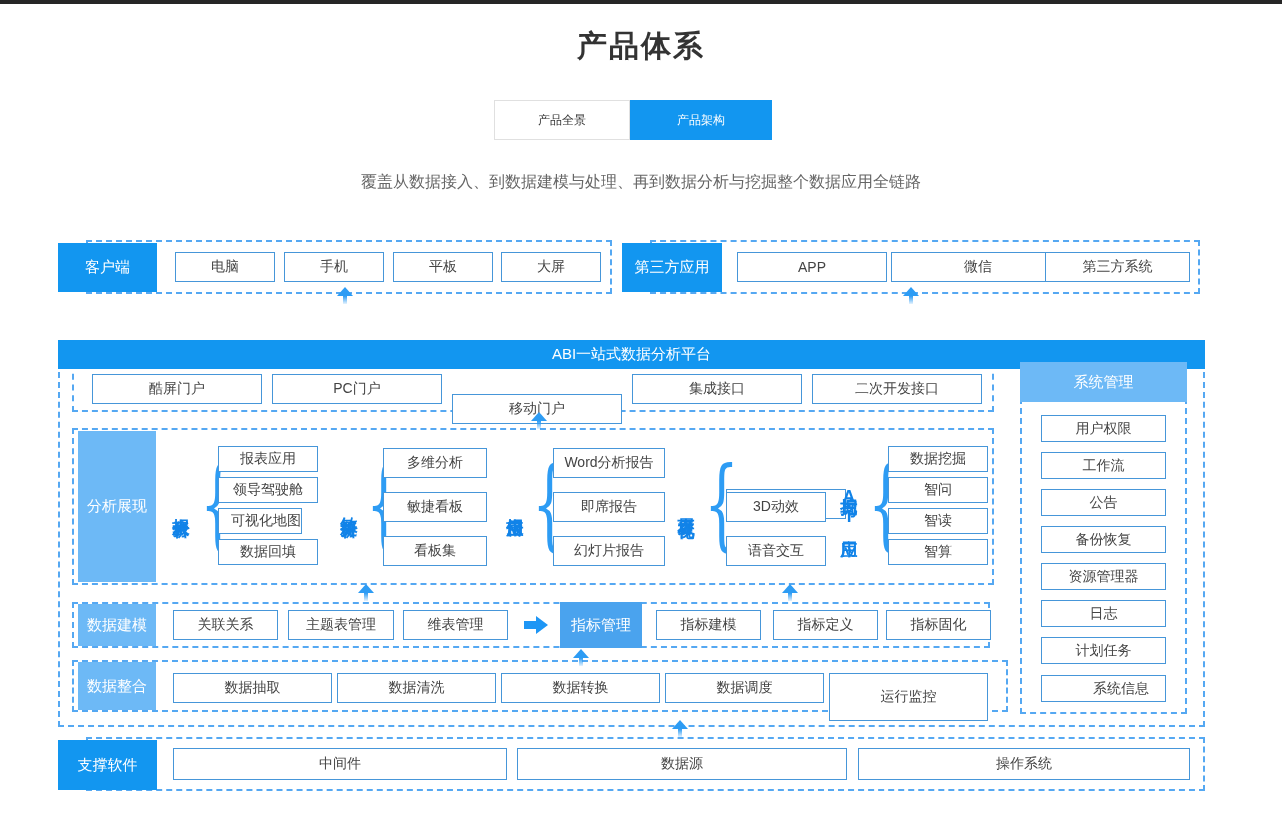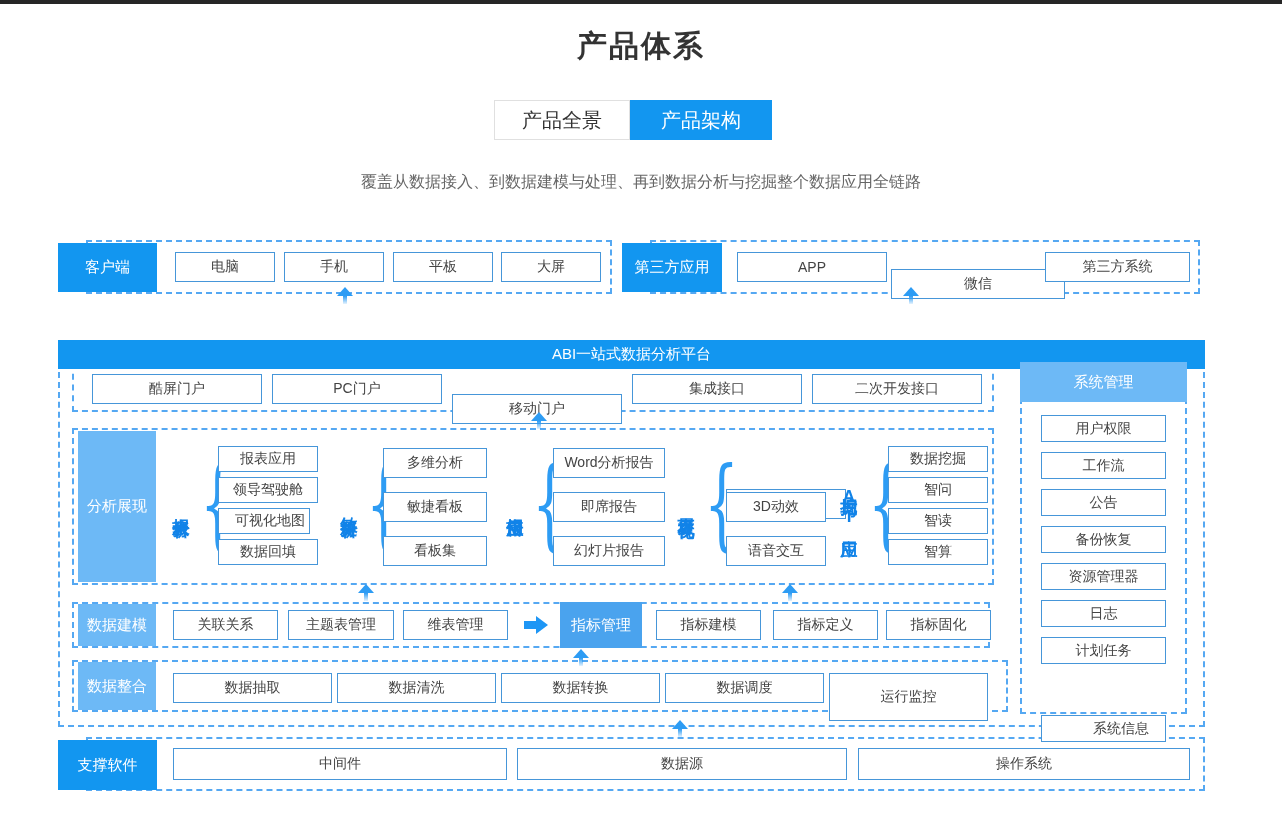--- a/index.html
+++ b/index.html
@@ -1,21 +1,21 @@
 <!DOCTYPE html>
 <html><head>
 <meta charset="utf-8">
 <style>
   html,body{margin:0;padding:0;background:#fff;}
   body{font-family:"Liberation Sans","DejaVu Sans",sans-serif;}
   #stage{position:relative;width:1282px;height:840px;background:#fff;overflow:hidden;}
   .topbar{position:absolute;left:0;top:0;width:1282px;height:4px;background:#262626;}
   .page-title{position:absolute;left:0;top:26px;width:1282px;text-align:center;font-size:30px;font-weight:bold;color:#333;letter-spacing:2px;}
   .subtitle{position:absolute;left:0;top:172px;width:1282px;text-align:center;font-size:16px;color:#666;}
-  .tab{position:absolute;top:100px;height:40px;display:flex;align-items:center;justify-content:center;font-size:20px;cursor:pointer;box-sizing:border-box;}
+  .tab{position:absolute;top:100px;height:40px;display:flex;align-items:center;justify-content:center;font-size:12px;cursor:pointer;box-sizing:border-box;}
   .tab-inactive{background:#fff;border:1px solid #e0e0e0;color:#333;}
   .tab-active{background:#1296f0;color:#fff;}
   .dashed{position:absolute;border:2px dashed #55a8f2;box-sizing:border-box;background:#fff;}
   .lbl{position:absolute;display:flex;align-items:center;justify-content:center;color:#fff;font-size:15px;box-sizing:border-box;z-index:3;}
   .lbl-primary{background:#1296f0;}
   .lbl-light{background:#6db9f6;}
   .lbl-medium{background:#4aa3ee;}
   .box{position:absolute;background:#fff;border:1px solid #4696d9;box-sizing:border-box;display:flex;align-items:center;justify-content:center;font-size:14px;color:#444;z-index:2;}
   .banner{position:absolute;background:#1296f0;color:#fff;display:flex;align-items:center;justify-content:center;font-size:15px;z-index:2;}
   .vlabel{position:absolute;width:26px;display:flex;align-items:center;justify-content:center;z-index:2;}
@@ -46,21 +46,21 @@
   <div class="lbl lbl-primary" style="left:58px;top:243px;width:99px;height:49px;">客户端</div>
   <div class="box" style="left:175px;top:252px;width:100px;height:30px;">电脑</div>
   <div class="box" style="left:284px;top:252px;width:100px;height:30px;">手机</div>
   <div class="box" style="left:393px;top:252px;width:100px;height:30px;">平板</div>
   <div class="box" style="left:501px;top:252px;width:100px;height:30px;">大屏</div>
   <div class="arrow-up" style="left:337px;top:287px;"></div>
 
   <div class="dashed" style="left:650px;top:240px;width:550px;height:54px;"></div>
   <div class="lbl lbl-primary" style="left:622px;top:243px;width:100px;height:49px;">第三方应用</div>
   <div class="box" style="left:737px;top:252px;width:150px;height:30px;">APP</div>
-  <div class="box" style="left:891px;top:252px;width:174px;height:30px;margin-top:17px;">微信</div>
+  <div class="box" style="left:891px;top:252px;width:174px;height:30px;">微信</div>
   <div class="box" style="left:1045px;top:252px;width:145px;height:30px;">第三方系统</div>
   <div class="arrow-up" style="left:903px;top:287px;"></div>
 
   <div class="banner" style="left:58px;top:317px;width:1147px;height:29px;margin-top:23px;">ABI一站式数据分析平台</div>
 
   <div class="dashed" style="left:58px;top:352px;width:1147px;height:375px;background:transparent;"></div>
 
   <div class="dashed" style="left:72px;top:363px;width:922px;height:49px;"></div>
   <div class="box" style="left:92px;top:374px;width:170px;height:30px;">酷屏门户</div>
   <div class="box" style="left:272px;top:374px;width:170px;height:30px;">PC门户</div>
@@ -71,21 +71,21 @@
 
   <div class="dashed" style="left:72px;top:428px;width:922px;height:157px;"></div>
   <div class="lbl lbl-light" style="left:78px;top:431px;width:78px;height:151px;">分析展现</div>
 
   <div class="vlabel" style="left:168px;top:446px;height:120px;">
       <span>报表分析</span>
     </div>
   <div class="brace" style="left:196px;top:446px;"></div>
   <div class="box" style="left:218px;top:446px;width:100px;height:26px;">报表应用</div>
   <div class="box" style="left:218px;top:477px;width:100px;height:26px;">领导驾驶舱</div>
-  <div class="box" style="left:218px;top:508px;width:92px;height:26px;padding-left:12px;">可视化地图</div>
+  <div class="box" style="left:218px;top:508px;width:84px;height:26px;padding-left:12px;">可视化地图</div>
   <div class="box" style="left:218px;top:539px;width:100px;height:26px;">数据回填</div>
 
   <div class="vlabel" style="left:336px;top:446px;height:120px;">
       <span>敏捷分析</span>
     </div>
   <div class="brace" style="left:362px;top:446px;"></div>
   <div class="box" style="left:383px;top:448px;width:104px;height:30px;">多维分析</div>
   <div class="box" style="left:383px;top:492px;width:104px;height:30px;">敏捷看板</div>
   <div class="box" style="left:383px;top:536px;width:104px;height:30px;">看板集</div>
 
@@ -140,21 +140,21 @@
 
   <div class="dashed" style="left:1020px;top:358px;width:167px;height:356px;"></div>
   <div class="lbl lbl-light" style="left:1020px;top:362px;width:167px;height:40px;">系统管理</div>
   <div class="box" style="left:1041px;top:415px;width:125px;height:27px;">用户权限</div>
   <div class="box" style="left:1041px;top:452px;width:125px;height:27px;">工作流</div>
   <div class="box" style="left:1041px;top:489px;width:125px;height:27px;">公告</div>
   <div class="box" style="left:1041px;top:526px;width:125px;height:27px;">备份恢复</div>
   <div class="box" style="left:1041px;top:563px;width:125px;height:27px;">资源管理器</div>
   <div class="box" style="left:1041px;top:600px;width:125px;height:27px;">日志</div>
   <div class="box" style="left:1041px;top:637px;width:125px;height:27px;">计划任务</div>
-  <div class="box" style="left:1041px;top:715px;width:125px;height:27px;padding-left:35px;">系统信息</div>
+  <div class="box" style="left:1041px;top:675px;width:125px;height:27px;padding-left:35px;">系统信息</div>
 
   <div class="arrow-up" style="left:672px;top:720px;"></div>
   <div class="dashed" style="left:86px;top:737px;width:1119px;height:54px;"></div>
   <div class="lbl lbl-primary" style="left:58px;top:740px;width:99px;height:50px;">支撑软件</div>
   <div class="box" style="left:173px;top:748px;width:334px;height:32px;">中间件</div>
   <div class="box" style="left:517px;top:748px;width:330px;height:32px;">数据源</div>
   <div class="box" style="left:858px;top:748px;width:332px;height:32px;">操作系统</div>
 
 </div>
 

